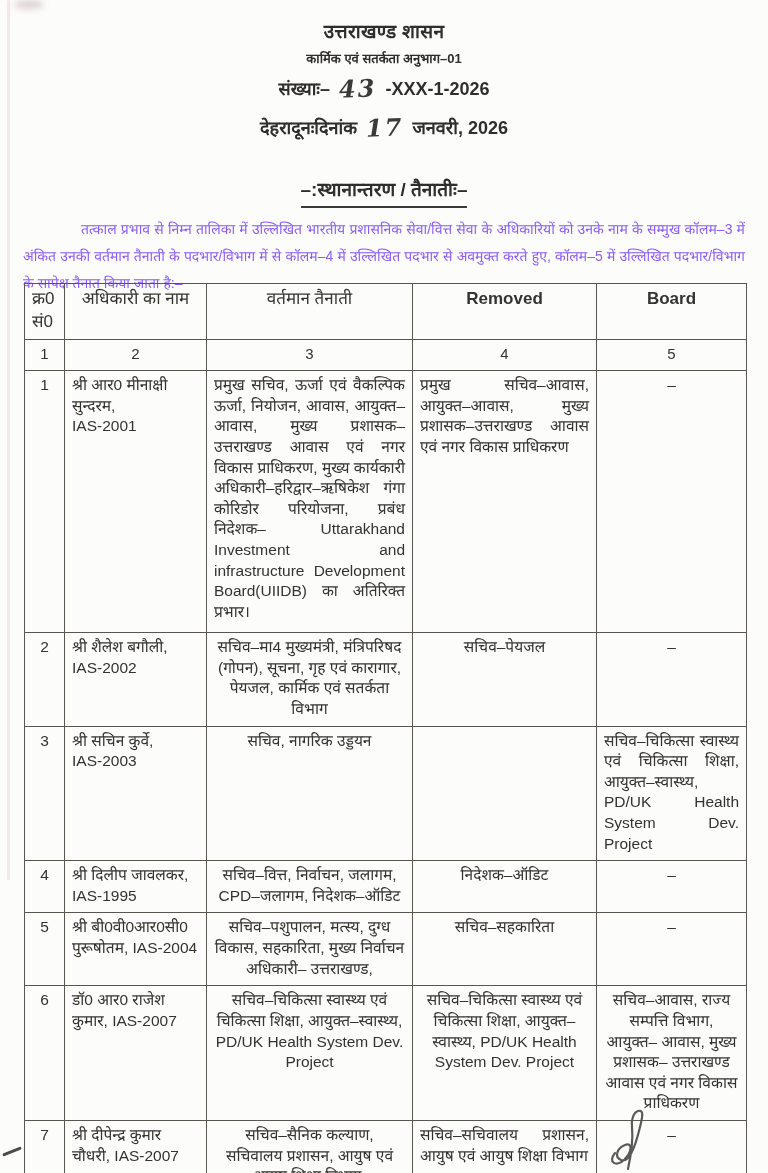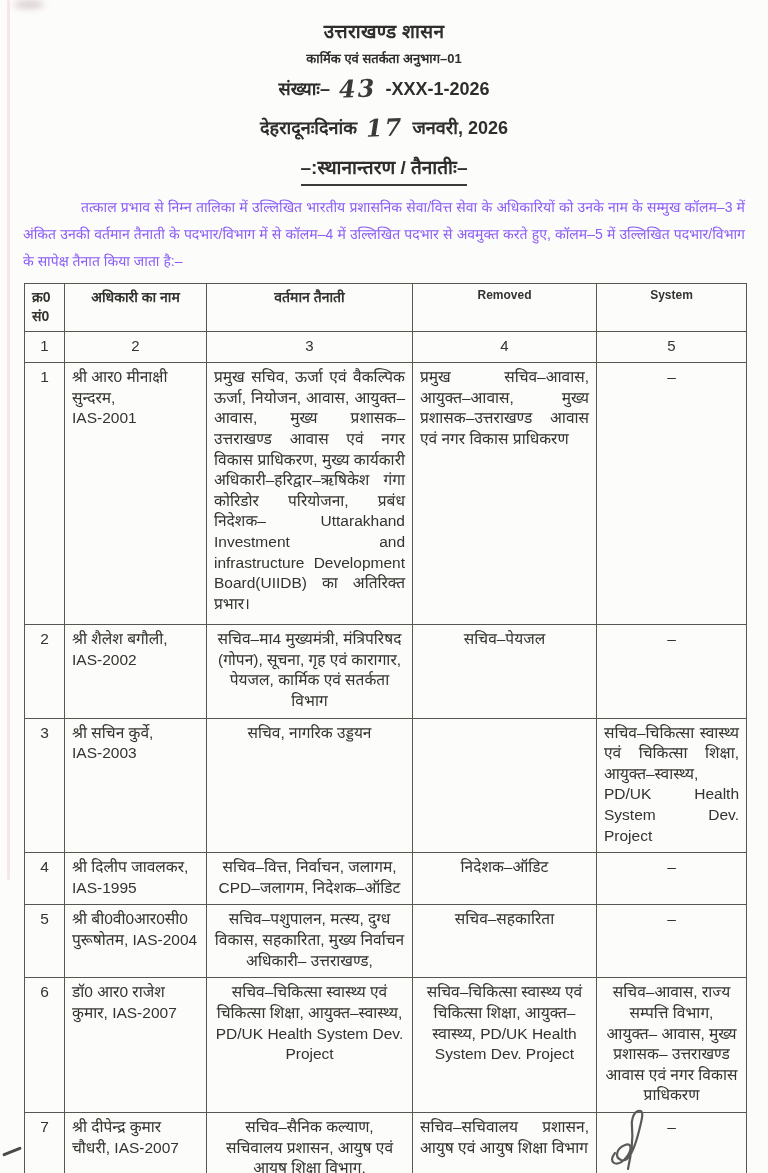--- a/index.html
+++ b/index.html
@@ -35,21 +35,21 @@
   .doc-header .h2{ font-size:13px; font-weight:600; margin-top:4px; }
   .doc-header .meta{ font-size:18px; font-weight:600; margin-top:4px; }
   .handwritten{
     font-family:"DejaVu Serif","Liberation Serif",serif;
     font-style:italic; font-weight:700; font-size:24px;
     letter-spacing:2px; color:#3a3a3a;
     display:inline-block; transform:rotate(-2deg); padding:0 4px;
     vertical-align:-2px;
   }
   .subject{
-    display:inline-block; margin-top:8px;
+    display:inline-block; margin-top:30px;
     font-size:19px; font-weight:700;
     border-bottom:2px solid #3b3a38; padding-bottom:2px;
   }
   
   .intro{
     width:722px; margin:8px auto 0 auto;
     font-size:14px; line-height:27px;
     text-align:justify; text-indent:58px;
     color:#8b5cf6;
   }
@@ -58,22 +58,22 @@
     position:absolute; left:24px; top:283px;
     width:722px; border-collapse:collapse; table-layout:fixed;
     font-size:15.5px; line-height:1.33; color:#34332f;
   }
   table.transfer td, table.transfer th{
     border:1.4px solid #58564f;
     padding:4px 7px 6px 7px;
     vertical-align:top;
     word-wrap:break-word;
   }
-  th.hdr{ font-weight:700; font-size:14px; text-align:center; }
-  th.hdr-en{ font-weight:700; font-size:12px; text-align:center; font-family:"Liberation Sans",sans-serif; }
+  th.hdr{ font-weight:400; font-size:17px; text-align:center; }
+  th.hdr-en{ font-weight:700; font-size:17px; text-align:center; font-family:"Liberation Sans",sans-serif; }
   .numrow td{ text-align:center; padding:1px 4px 3px 4px; font-size:15px; }
   td.c-sno{ text-align:center; }
   td.c-name{ text-align:left; white-space:pre-line; }
   td.a-just{ text-align:justify; }
   td.a-center{ text-align:center; }
   td.a-left{ text-align:center; }
   td.pre{ white-space:pre-line; }
   
   .signature{ position:absolute; left:593px; top:1103px; }
 </style>
@@ -114,21 +114,21 @@
         <col style="width:184px">
         <col style="width:150px">
     </colgroup>
     <tbody>
       <tr style="height:46px">
         <th class="hdr pre" style="text-align:left">क्र0
 सं0</th>
         <th class="hdr">अधिकारी का नाम</th>
         <th class="hdr">वर्तमान तैनाती</th>
         <th class="hdr-en">Removed</th>
-        <th class="hdr-en">System</th>
+        <th class="hdr-en">Board</th>
       </tr>
       <tr class="numrow" style="height:20px">
         <td>1</td>
         <td>2</td>
         <td>3</td>
         <td>4</td>
         <td>5</td>
       </tr>
 
       <tr style="height:262px">

